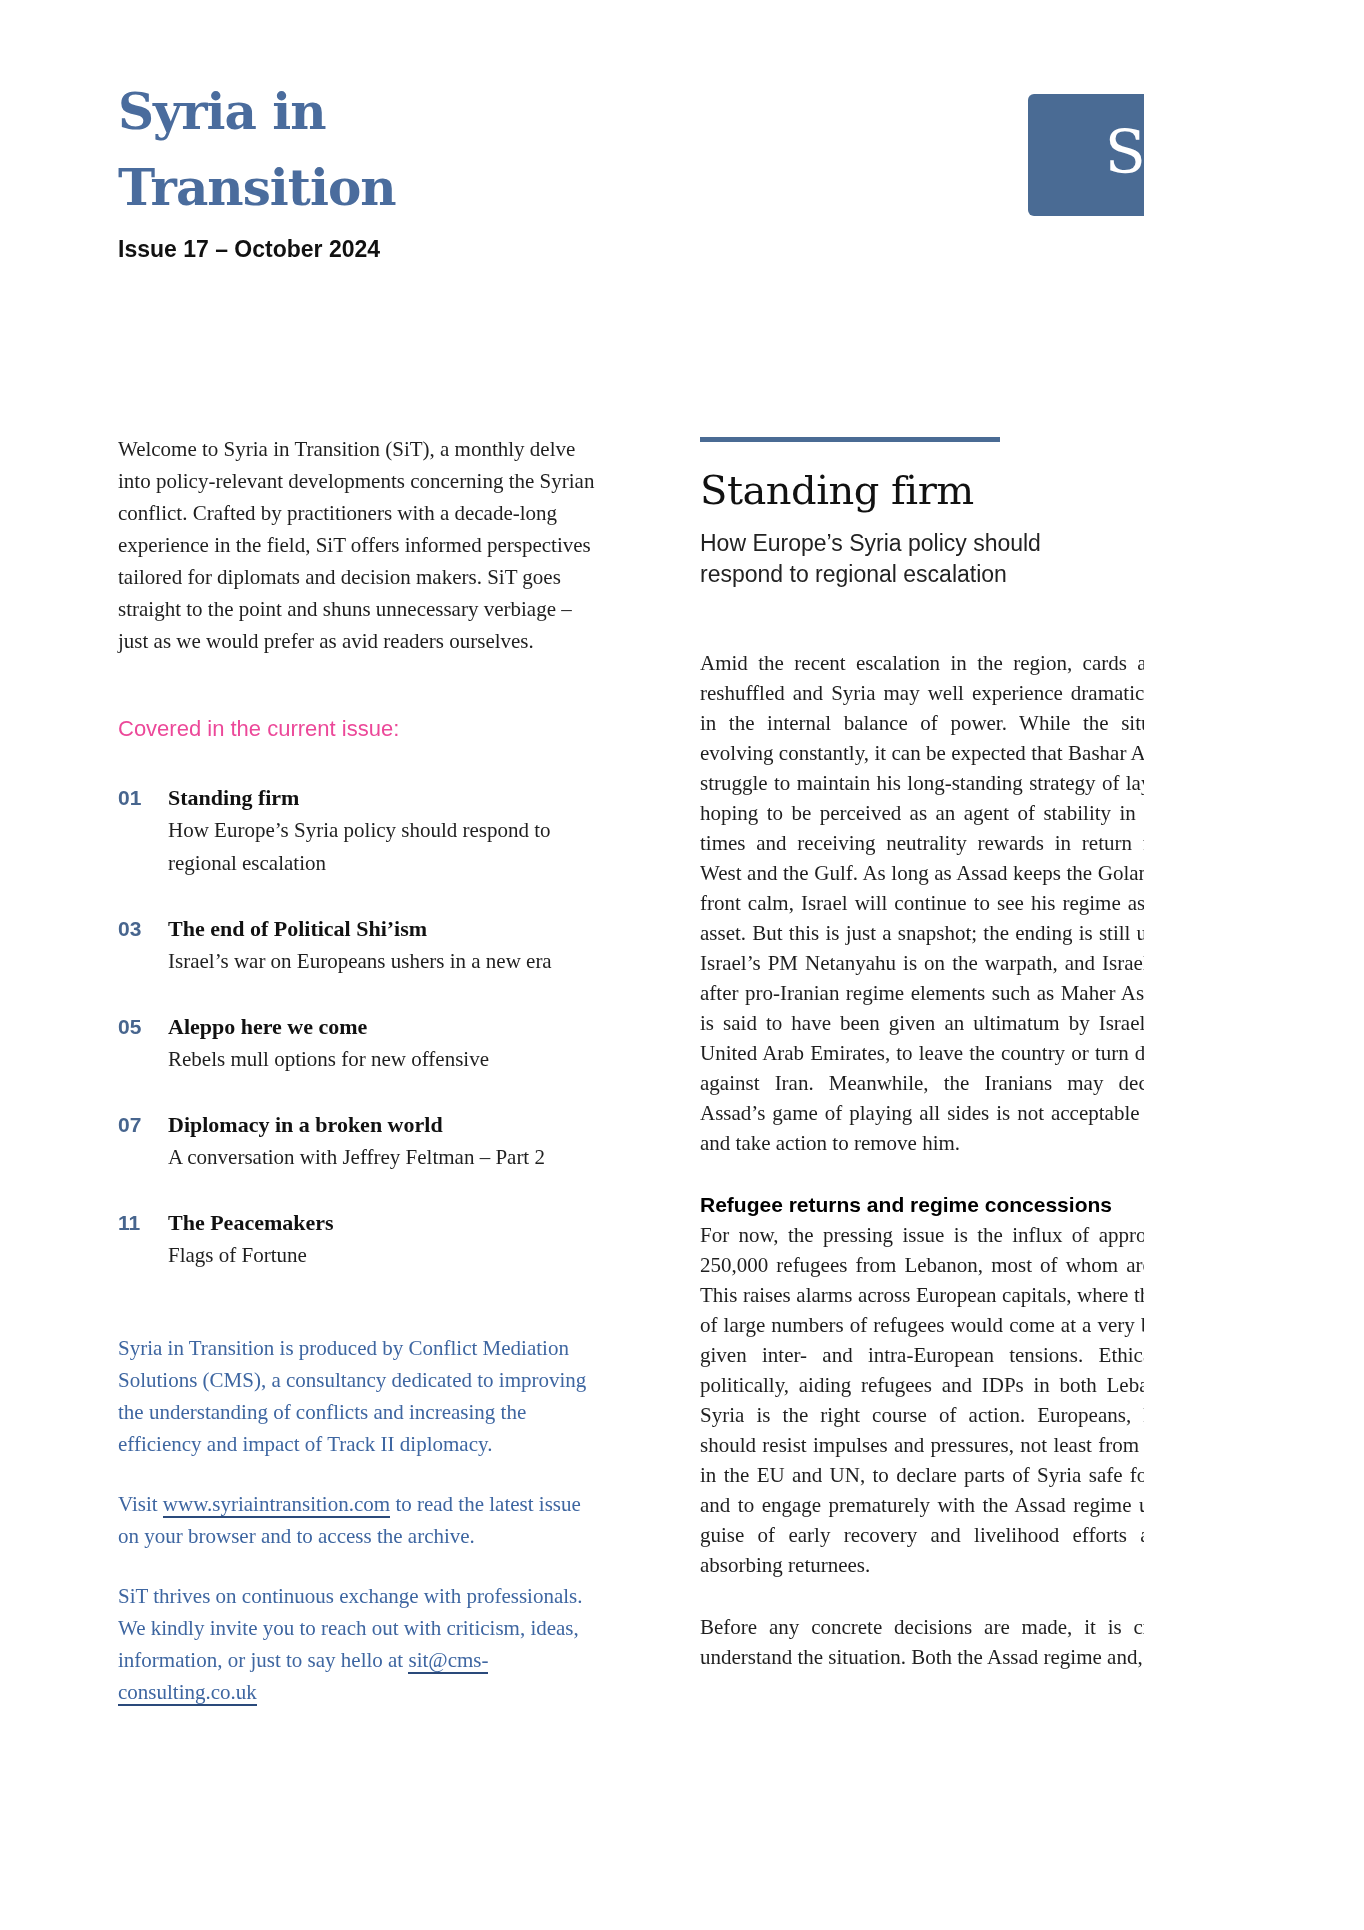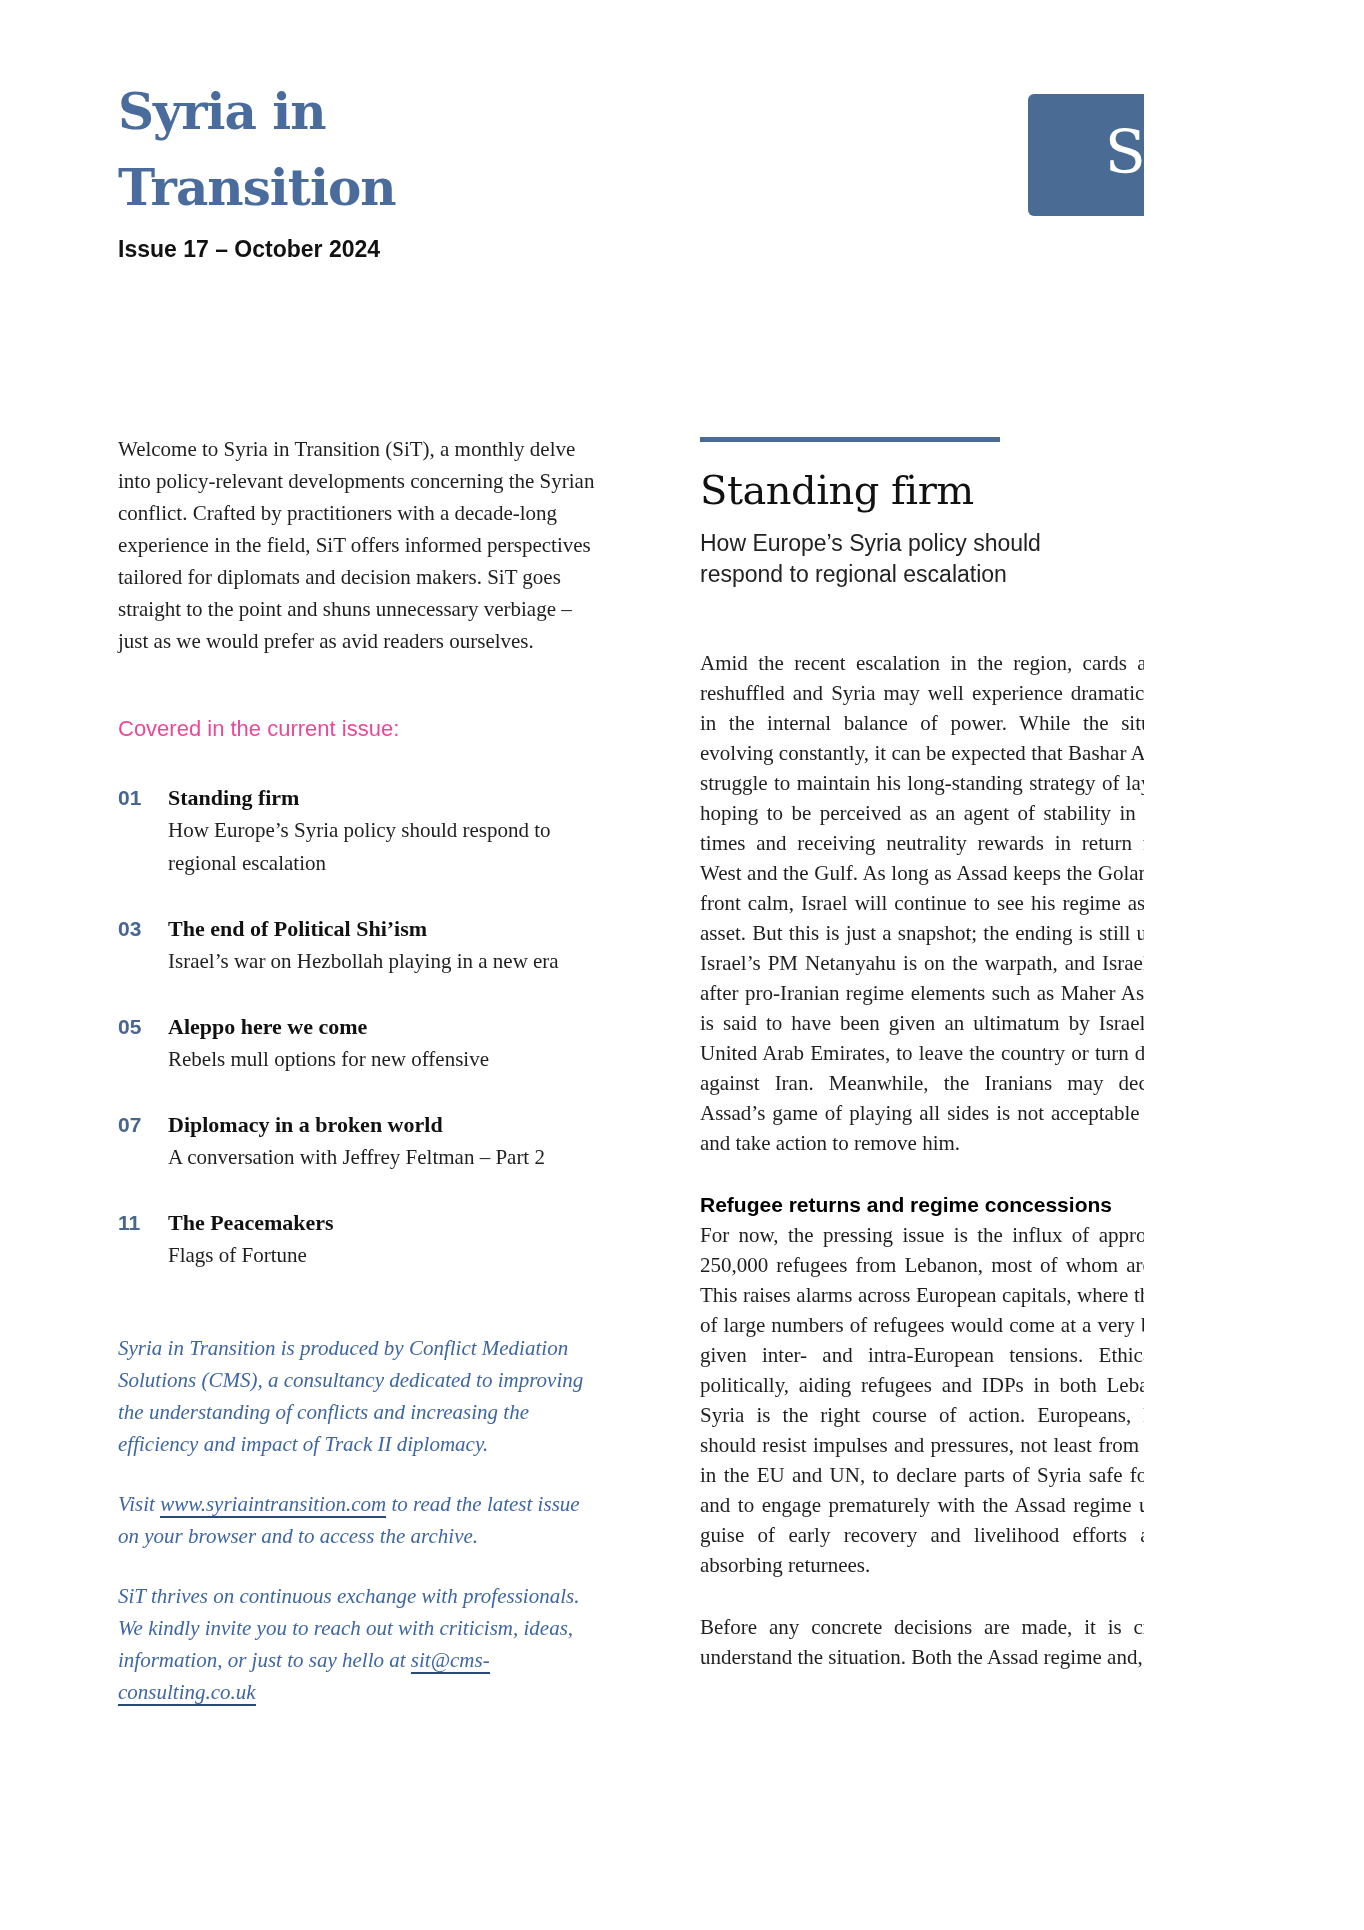--- a/index.html
+++ b/index.html
@@ -50,21 +50,21 @@
     line-height:33px;
   }
   .toc-body{margin-left:16px;max-width:450px;}
   .toc-title{
     font-size:22px;font-weight:bold;color:#111111;line-height:33px;
   }
   .toc-sub{
     font-size:21px;color:#1f1f1f;line-height:33px;
   }
   .blue-para{
-    color:#3e66a1;font-size:21px;line-height:32px;margin:0;font-style:italic;
+    color:#3e66a1;font-size:21px;line-height:32px;margin:0;
   }
   .about{margin-top:60px;}
   .visit{margin-top:28px;}
   .contact{margin-top:28px;}
   .blue-link{
     color:#3e66a1;text-decoration:none;cursor:pointer;
     border-bottom:2px solid #2a4a7b;
   }
   
   .right-col{position:absolute;left:700px;top:437px;width:520px;}
@@ -120,21 +120,21 @@
         <div class="toc-num">01</div>
         <div class="toc-body">
           <div class="toc-title">Standing firm</div>
           <div class="toc-sub">How Europe’s Syria policy should respond to regional escalation</div>
         </div>
       </div>
       <div class="toc-item">
         <div class="toc-num">03</div>
         <div class="toc-body">
           <div class="toc-title">The end of Political Shi’ism</div>
-          <div class="toc-sub">Israel’s war on Hezbollah playing in a new era</div>
+          <div class="toc-sub">Israel’s war on Europeans ushers in a new era</div>
         </div>
       </div>
       <div class="toc-item">
         <div class="toc-num">05</div>
         <div class="toc-body">
           <div class="toc-title">Aleppo here we come</div>
           <div class="toc-sub">Rebels mull options for new offensive</div>
         </div>
       </div>
       <div class="toc-item">

